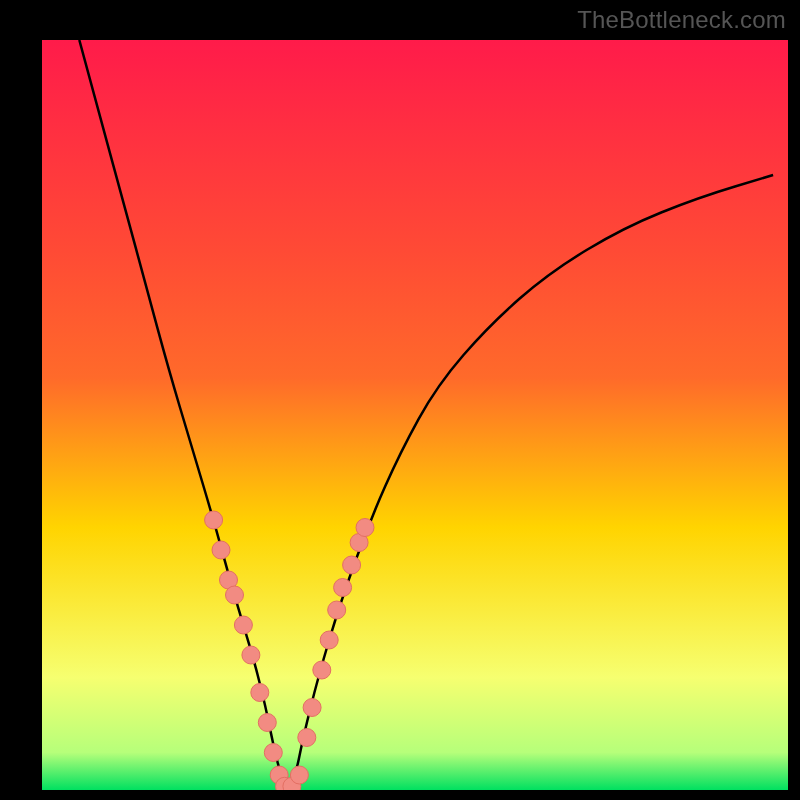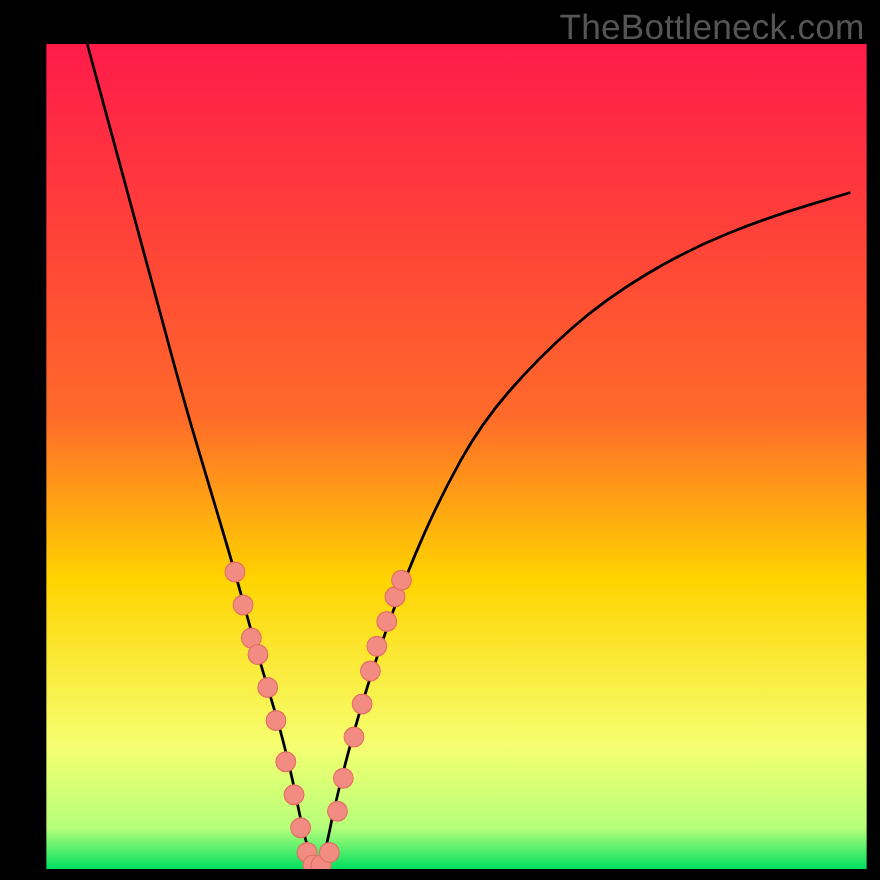--- a/index.html
+++ b/index.html
@@ -14,21 +14,21 @@
     position: relative;
     width: 800px;
     height: 800px;
     background: #000;
   }
   .watermark {
     position: absolute;
     top: 6px;
     right: 14px;
     color: #555;
-    font-size: 32px;
+    font-size: 24px;
     font-weight: 500;
     z-index: 10;
     letter-spacing: 0.2px;
   }
   .plot {
     position: absolute;
     left: 42px;
     top: 40px;
     width: 746px;
     height: 750px;

